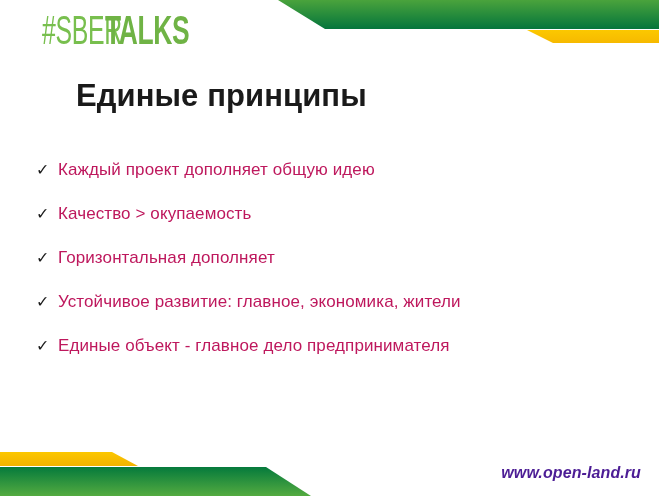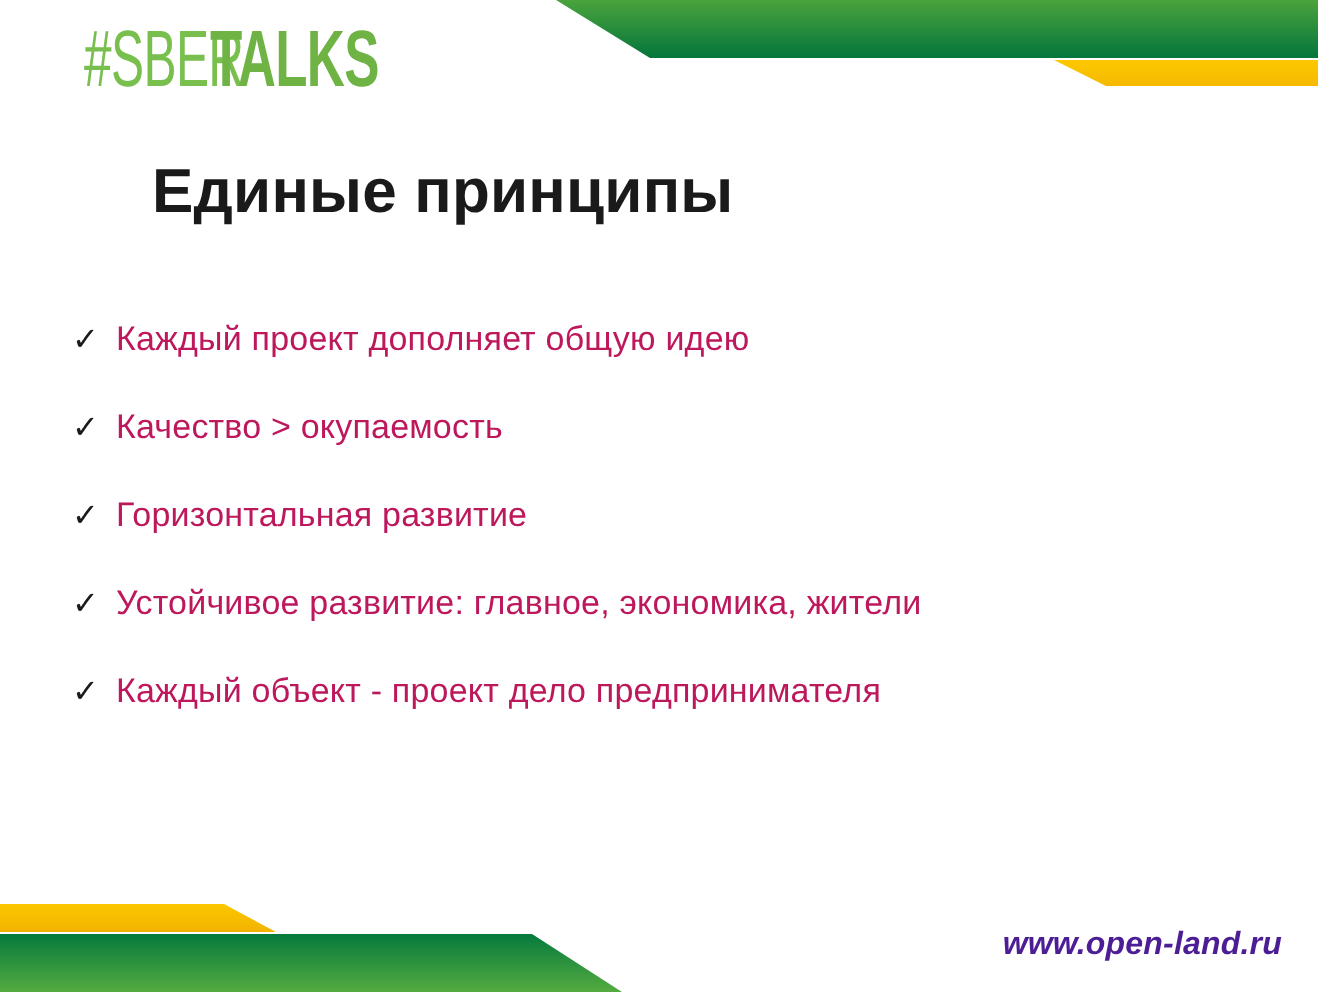--- a/index.html
+++ b/index.html
@@ -158,30 +158,30 @@
       <span class="bullet-text">Каждый проект дополняет общую идею</span>
     </div>
 
     <div class="bullet">
       <span class="bullet-mark">✓</span>
       <span class="bullet-text">Качество &gt; окупаемость</span>
     </div>
 
     <div class="bullet">
       <span class="bullet-mark">✓</span>
-      <span class="bullet-text">Горизонтальная развитие</span>
+      <span class="bullet-text">Горизонтальная дополняет</span>
     </div>
 
     <div class="bullet">
       <span class="bullet-mark">✓</span>
       <span class="bullet-text">Устойчивое развитие: главное, экономика, жители</span>
     </div>
 
     <div class="bullet">
       <span class="bullet-mark">✓</span>
-      <span class="bullet-text">Каждый объект - проект дело предпринимателя</span>
+      <span class="bullet-text">Единые объект - главное дело предпринимателя</span>
     </div>
 
   </div>
 
   <div id="footer-url">www.open-land.ru</div>
 
 </div>
 
 </body></html>

